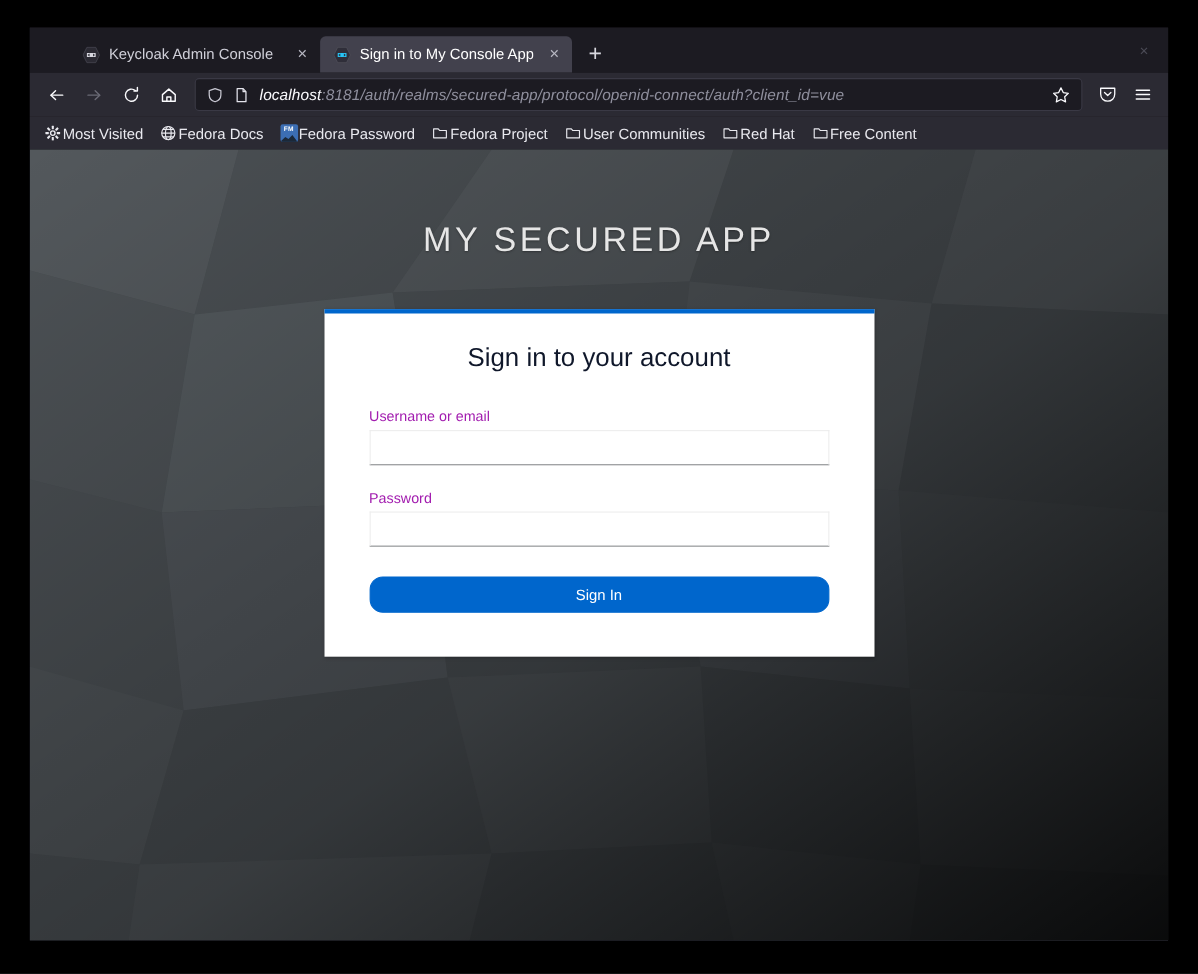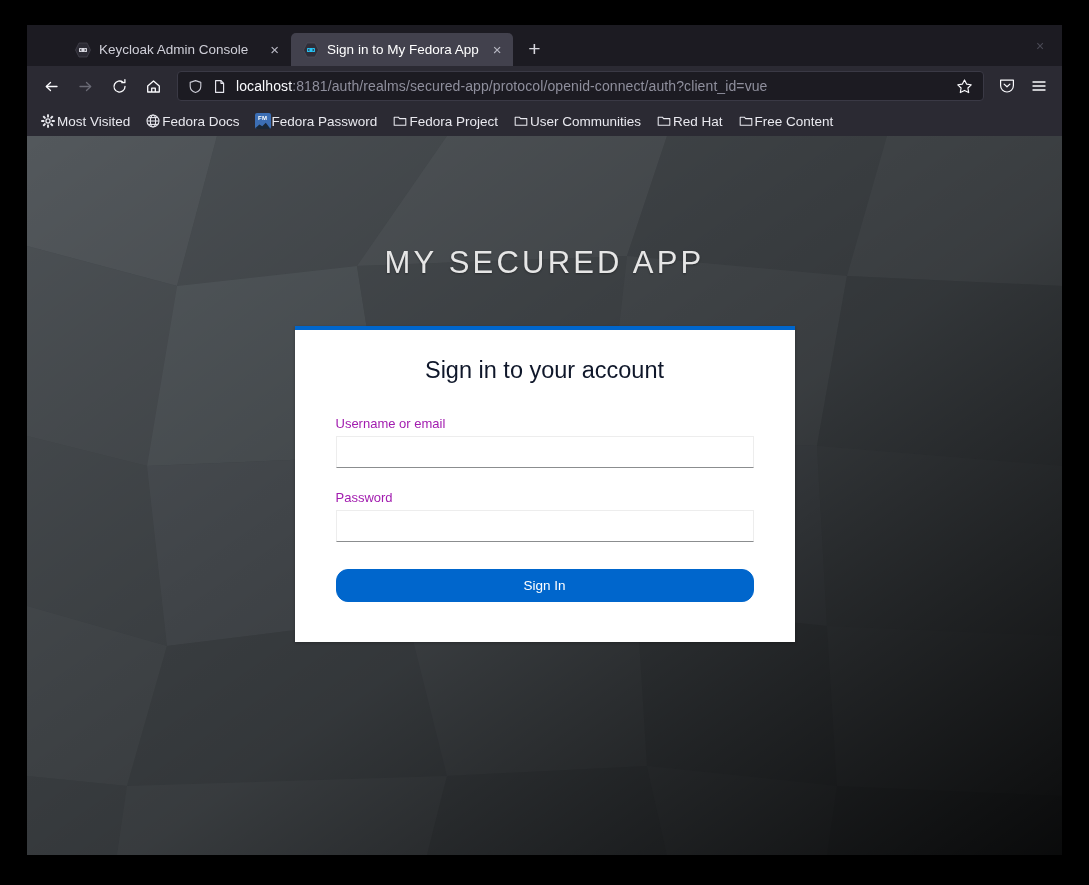--- a/index.html
+++ b/index.html
@@ -108,20 +108,21 @@
     height: 30px;
     margin: 0 6px;
     background: #1c1b22;
     border: 1px solid #3a3945;
     border-radius: 4px;
     display: flex;
     align-items: center;
     padding: 0 6px 0 10px;
     gap: 9px;
     overflow: hidden;
+    font-style: italic;
   }
   #url-text {
     flex: 1;
     font-size: 14px;
     color: #8f8f9d;
     white-space: nowrap;
     overflow: hidden;
     letter-spacing: 0.1px;
   }
   #url-text .host { color: #fbfbfe; }
@@ -202,21 +203,21 @@
     display: block;
   }
   #page-inner {
     position: absolute;
     inset: 0;
     display: flex;
     flex-direction: column;
     align-items: center;
   }
   #app-title {
-    margin-top: 109px;
+    margin-top: 64px;
     font-size: 31px;
     font-weight: 300;
     color: #e6e6e6;
     letter-spacing: 3.2px;
     text-shadow: 0 1px 2px rgba(0,0,0,.35);
   }
 
   
   #login-card {
     margin-top: 45px;
@@ -288,21 +289,21 @@
 
     <div class="tab active">
       <span class="tab-favicon">
         <svg width="16" height="16" viewBox="0 0 16 16">
           <polygon points="4,1 12,1 15.5,8 12,15 4,15 0.5,8" fill="#2f2e39" stroke="#56555f" stroke-width="0.6"></polygon>
           <rect x="4" y="6.1" width="8" height="3.8" rx="0.4" fill="#27c4f5"></rect>
           <path d="M6.4 6.6 L4.6 8 L6.4 9.4 Z" fill="#2f2e39"></path>
           <path d="M9.6 6.6 L11.4 8 L9.6 9.4 Z" fill="#2f2e39"></path>
         </svg>
       </span>
-      <span class="tab-label">Sign in to My Fedora App</span>
+      <span class="tab-label">Sign in to My Console App</span>
       <span class="tab-close">×</span>
     </div>
 
     <div id="new-tab-button">+</div>
 
     <div id="window-close-button">×</div>
   </div>
 
   <div id="nav-toolbar">
 

